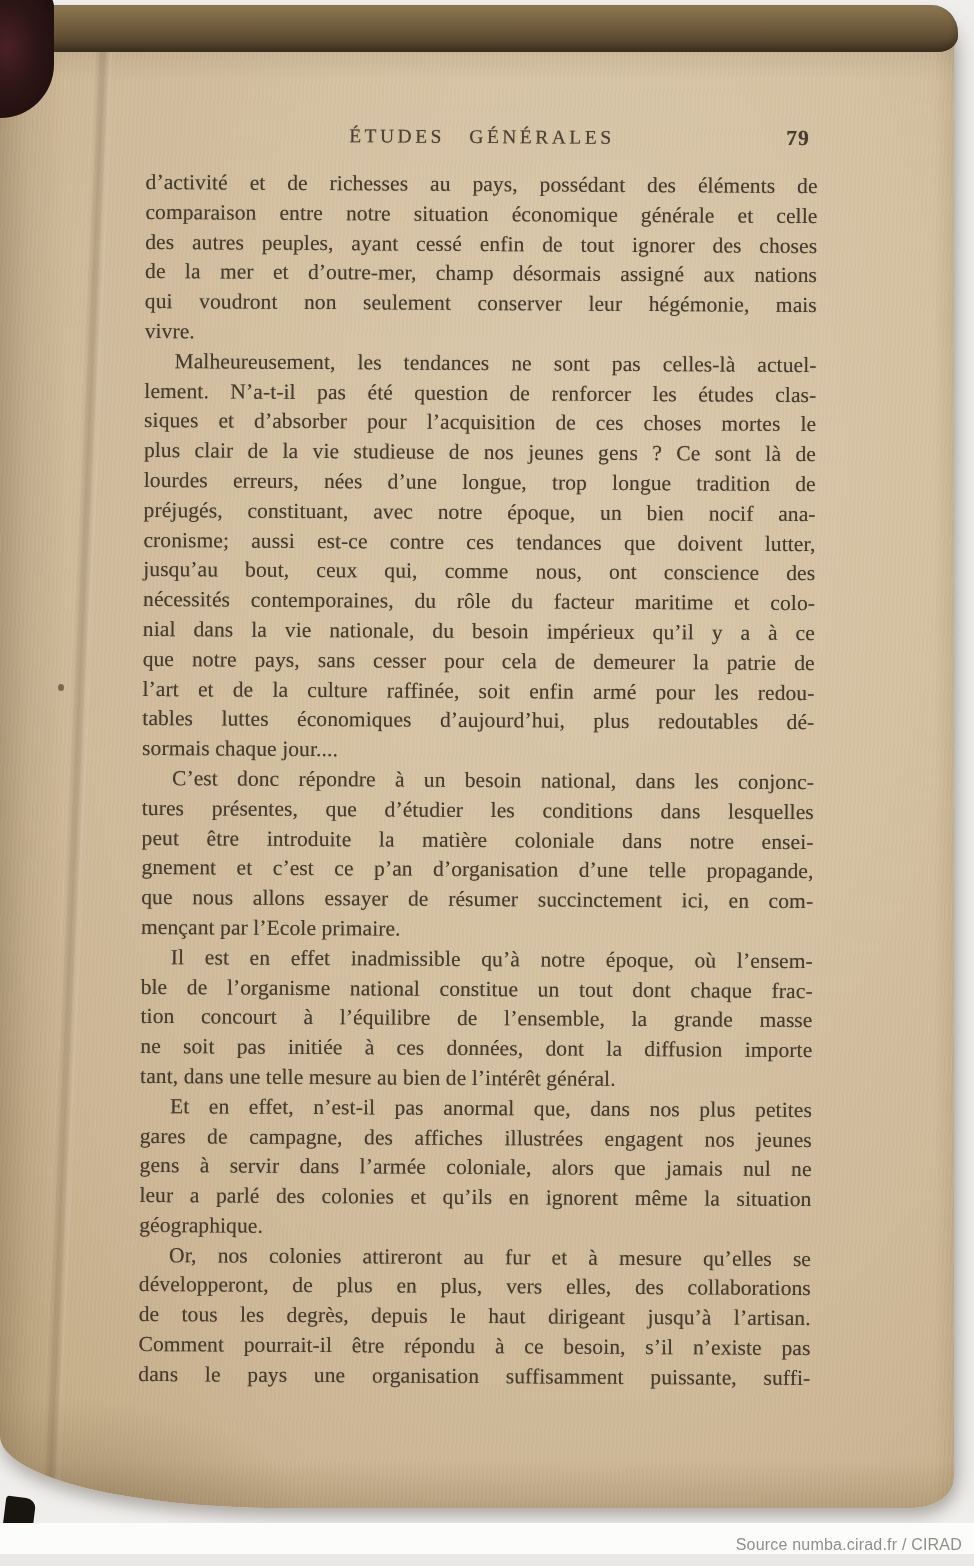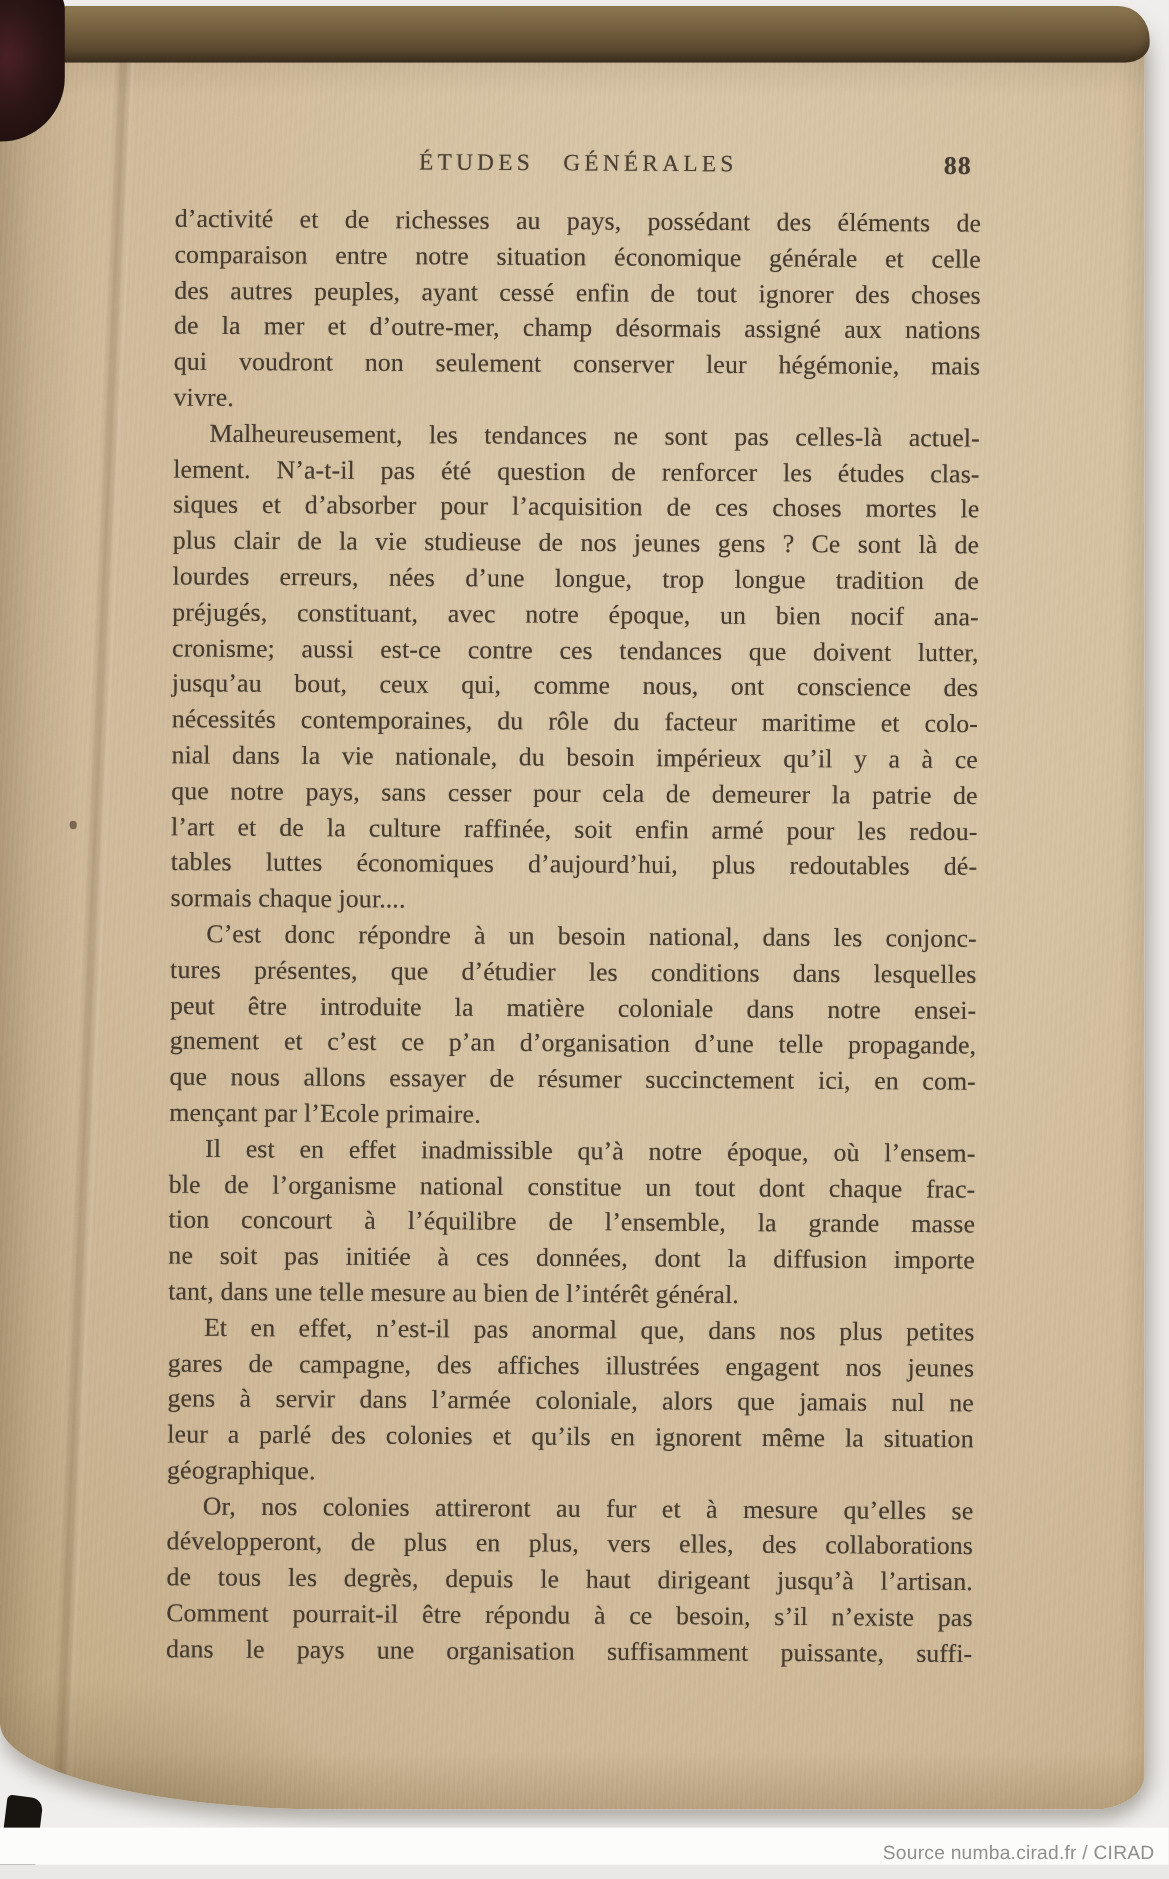--- a/index.html
+++ b/index.html
@@ -129,21 +129,21 @@
     <div class="ink-speck"></div>
   </div>
 
   <div class="top-edge"></div>
   <div class="spine-corner"></div>
   <div class="cover-corner"></div>
 
   <div class="text-block">
     <div class="header-row">
       <span class="header-title">ÉTUDES GÉNÉRALES</span>
-      <span class="header-pagenum">88</span>
+      <span class="header-pagenum">79</span>
     </div>
     <div>
         <div class="para">
           <div class="line">d’activité et de richesses au pays, possédant des éléments de</div>
           <div class="line">comparaison entre notre situation économique générale et celle</div>
           <div class="line">des autres peuples, ayant cessé enfin de tout ignorer des choses</div>
           <div class="line">de la mer et d’outre-mer, champ désormais assigné aux nations</div>
           <div class="line">qui voudront non seulement conserver leur hégémonie, mais</div>
           <div class="line final">vivre.</div>
         </div>

